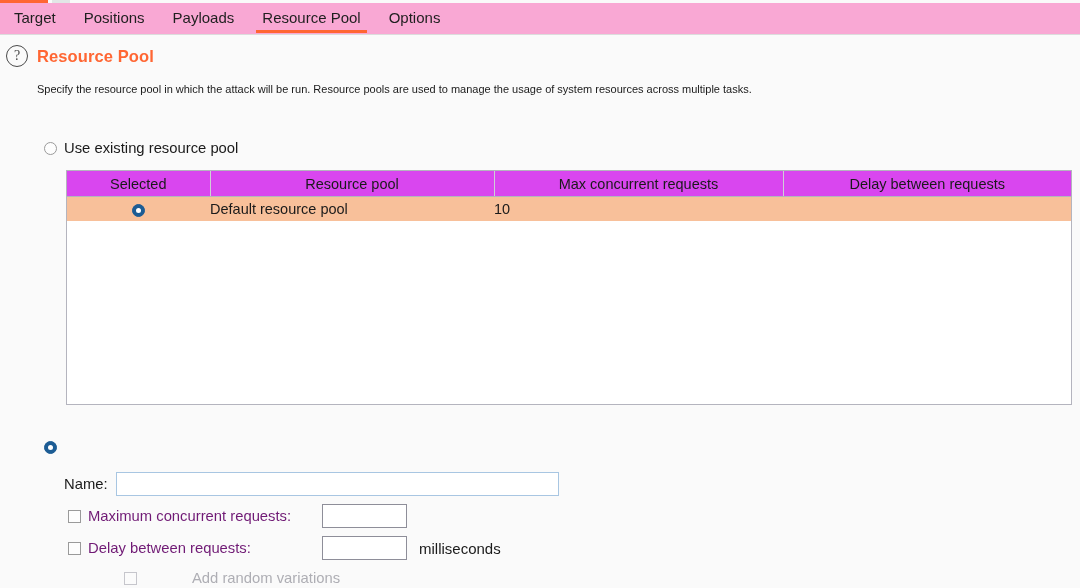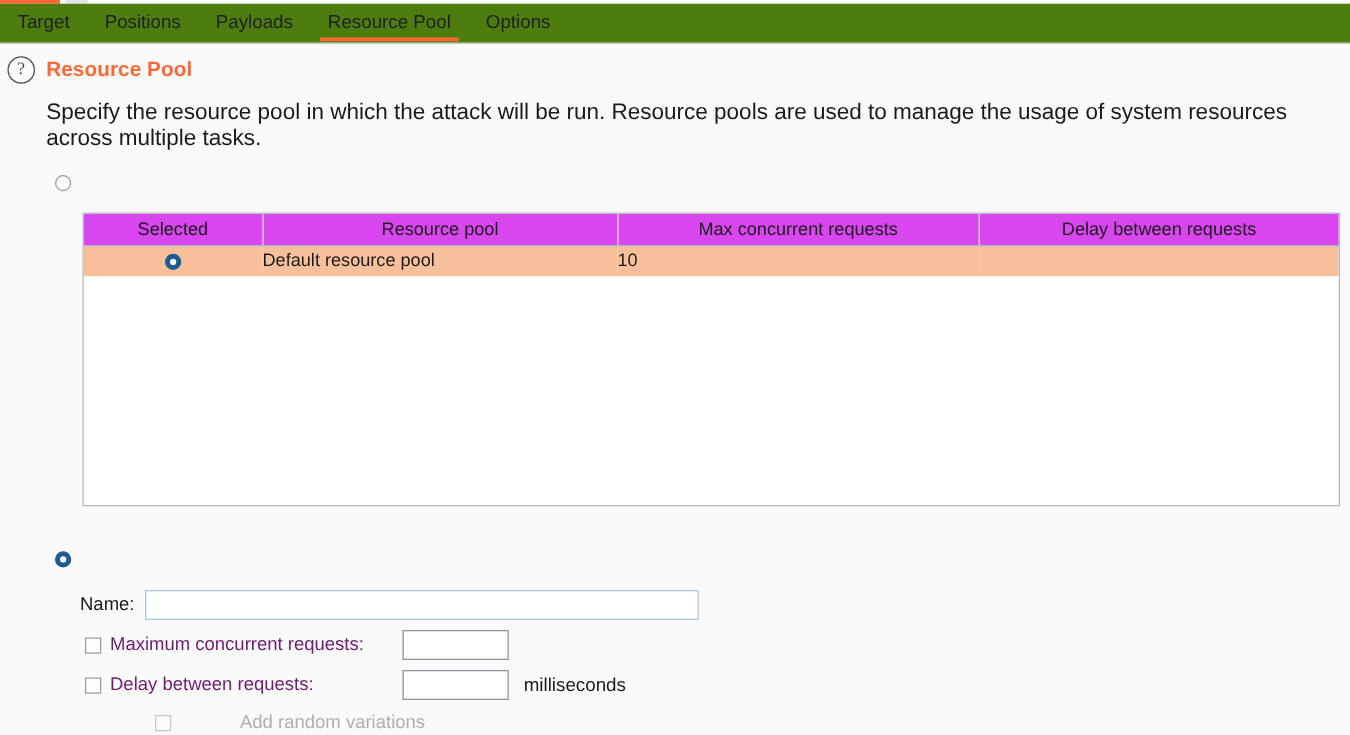--- a/index.html
+++ b/index.html
@@ -43,21 +43,21 @@
     background: #e2e6e6;
   }
 
   
   .tabbar {
     position: absolute;
     left: 0;
     top: 3px;
     width: 1080px;
     height: 31px;
-    background: #4d7c0f;
+    background: #f9a8d4;
     border-bottom: 1px solid #dcdcdc;
     display: flex;
     align-items: flex-start;
   }
   .tab {
     position: relative;
     padding: 4px 14px 0 14px;
     height: 30px;
     box-sizing: border-box;
     line-height: 22px;
@@ -106,21 +106,21 @@
     font-size: 16.5px;
     letter-spacing: 0.1px;
   }
 
   
   .description {
     position: absolute;
     left: 37px;
     top: 79px;
     width: 1040px;
-    font-size: 18px;
+    font-size: 11px;
     line-height: 21px;
     color: #1a1a1a;
   }
 
   
   .radio-row {
     position: absolute;
     display: flex;
     align-items: center;
     gap: 7px;
@@ -315,20 +315,21 @@
   <div class="help-icon">
       <span>?</span>
     </div>
   <div class="page-title">Resource Pool</div>
 </div>
 
 <div class="description">Specify the resource pool in which the attack will be run. Resource pools are used to manage the usage of system resources across multiple tasks.</div>
 
 <div class="radio-row" id="row-use-existing">
   <span class="radio"></span>
+  <span class="radio-label">Use existing resource pool</span>
 </div>
 
 <div class="table-wrap">
   <table class="pool-table">
     <colgroup>
       <col style="width:143px">
       <col style="width:284px">
       <col style="width:289px">
       <col>
     </colgroup>

